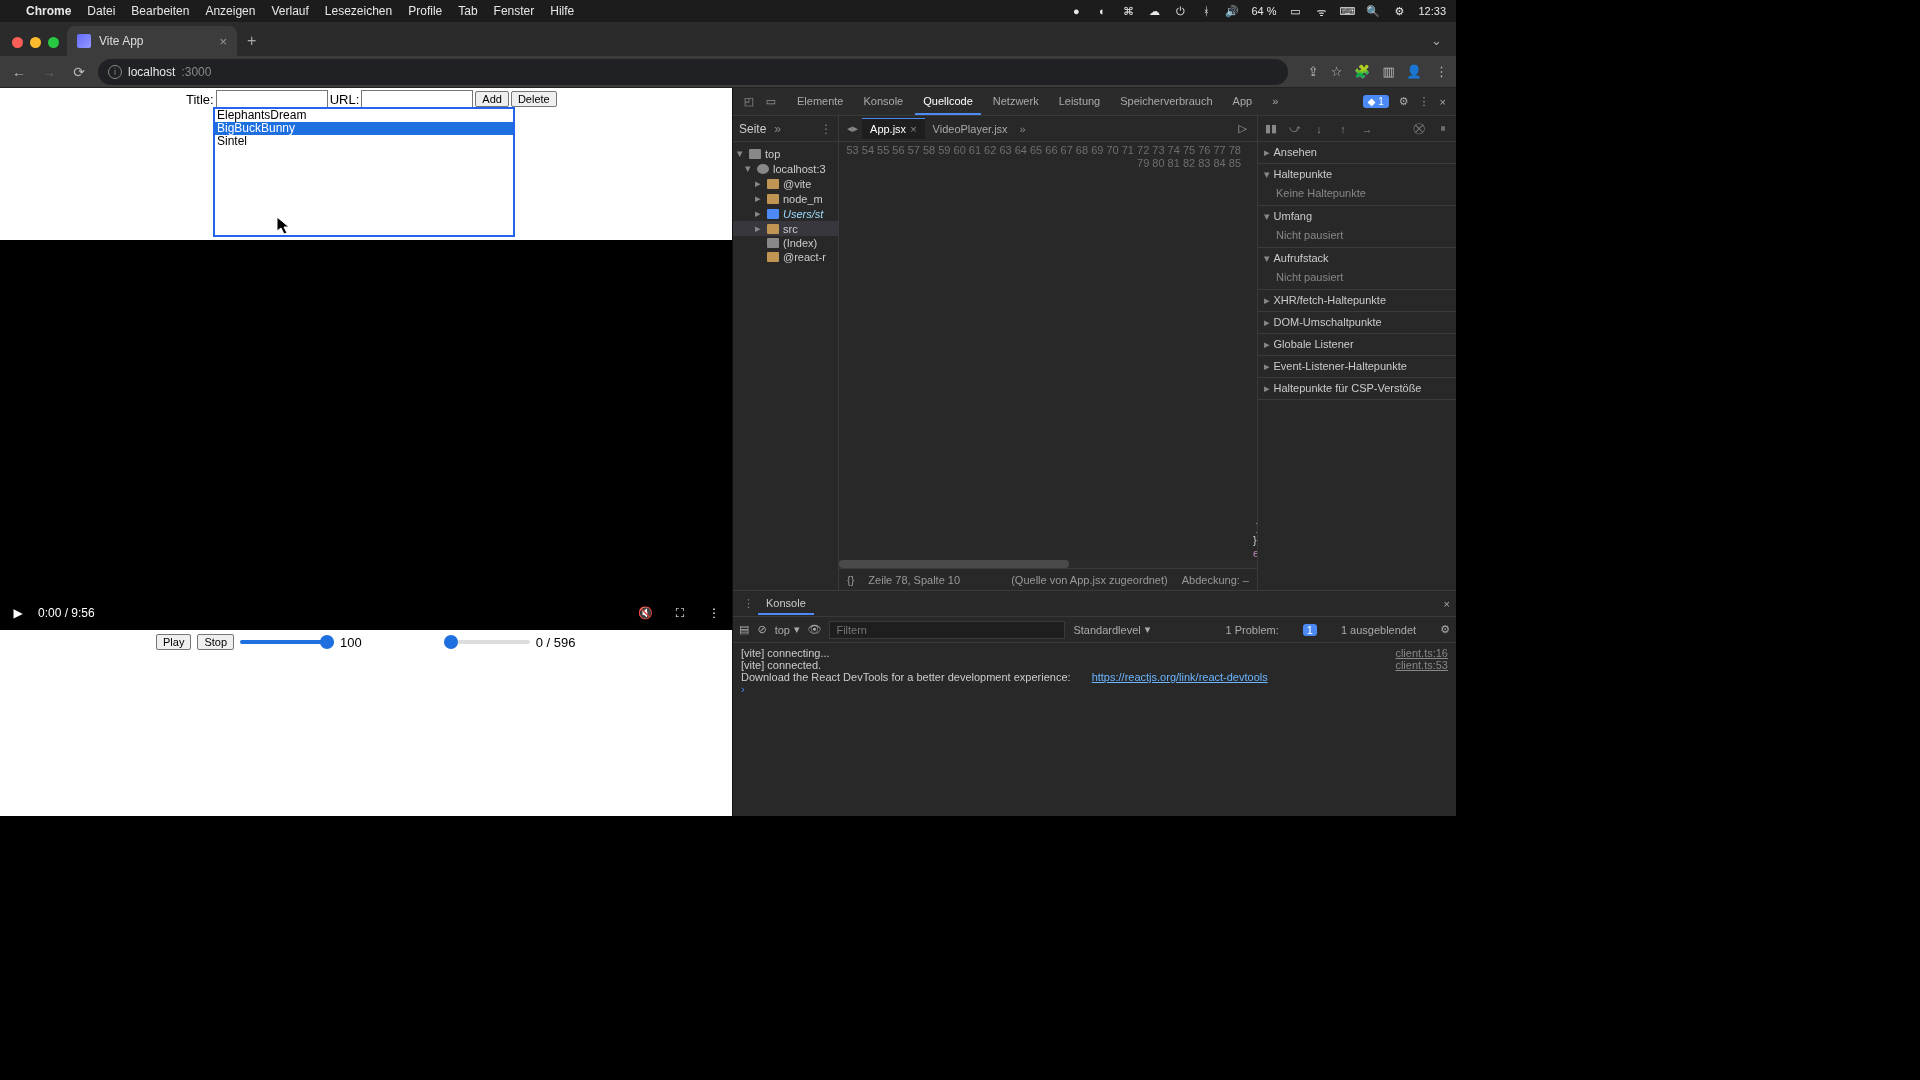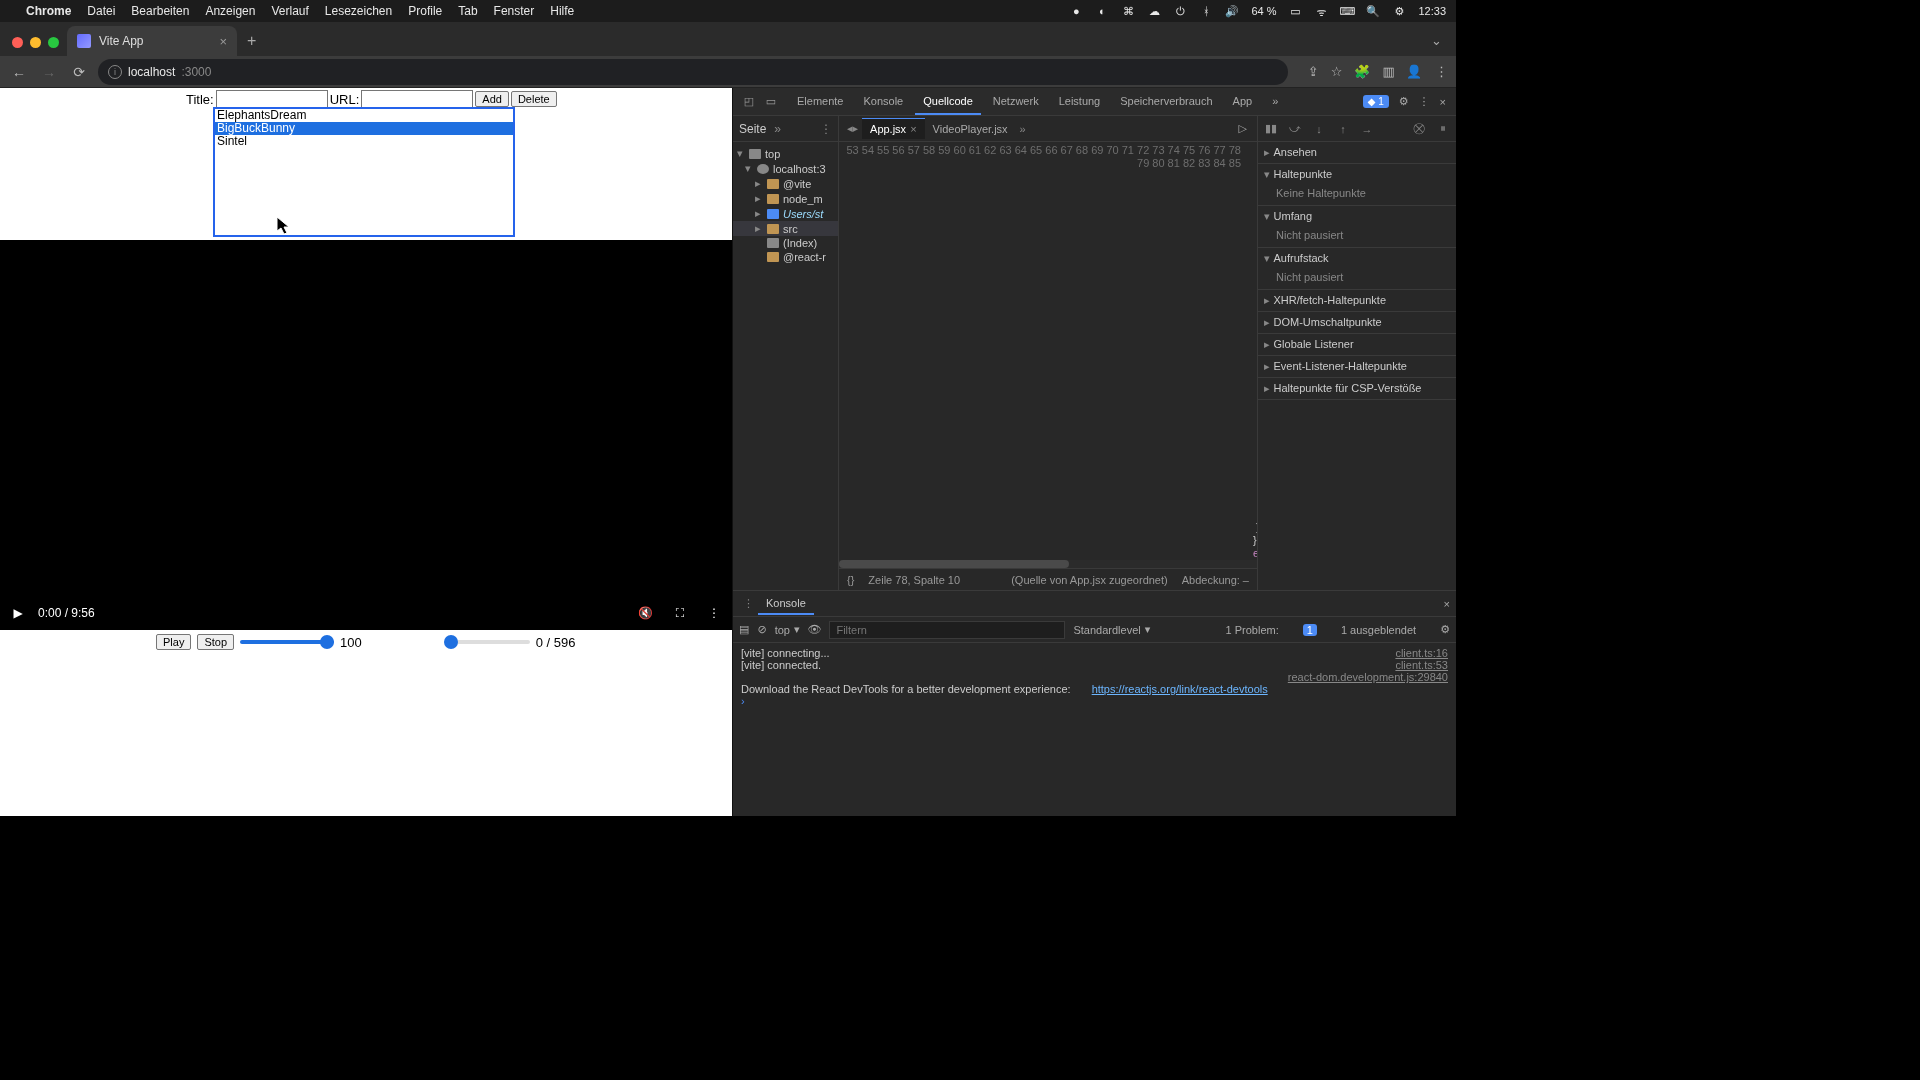--- a/index.html
+++ b/index.html
@@ -503,24 +503,20 @@
       <div class="console-out">
         <div class="ln">
             <span>[vite] connecting...</span>
             <span class="src">client.ts:16</span>
           </div>
         <div class="ln">
             <span>[vite] connected.</span>
             <span class="src">client.ts:53</span>
           </div>
         <div class="ln">
-            <span></span>
-            <span class="src">react-dom.development.js:29840</span>
-          </div>
-        <div class="ln">
             <span><span>Download the React DevTools for a better development experience: </span><span class="link">https://reactjs.org/link/react-devtools</span></span>
           </div>
         <div class="ln">
             <span class="prompt">›</span>
           </div>
       </div>
     </div>
   </div>
 </div>
 

